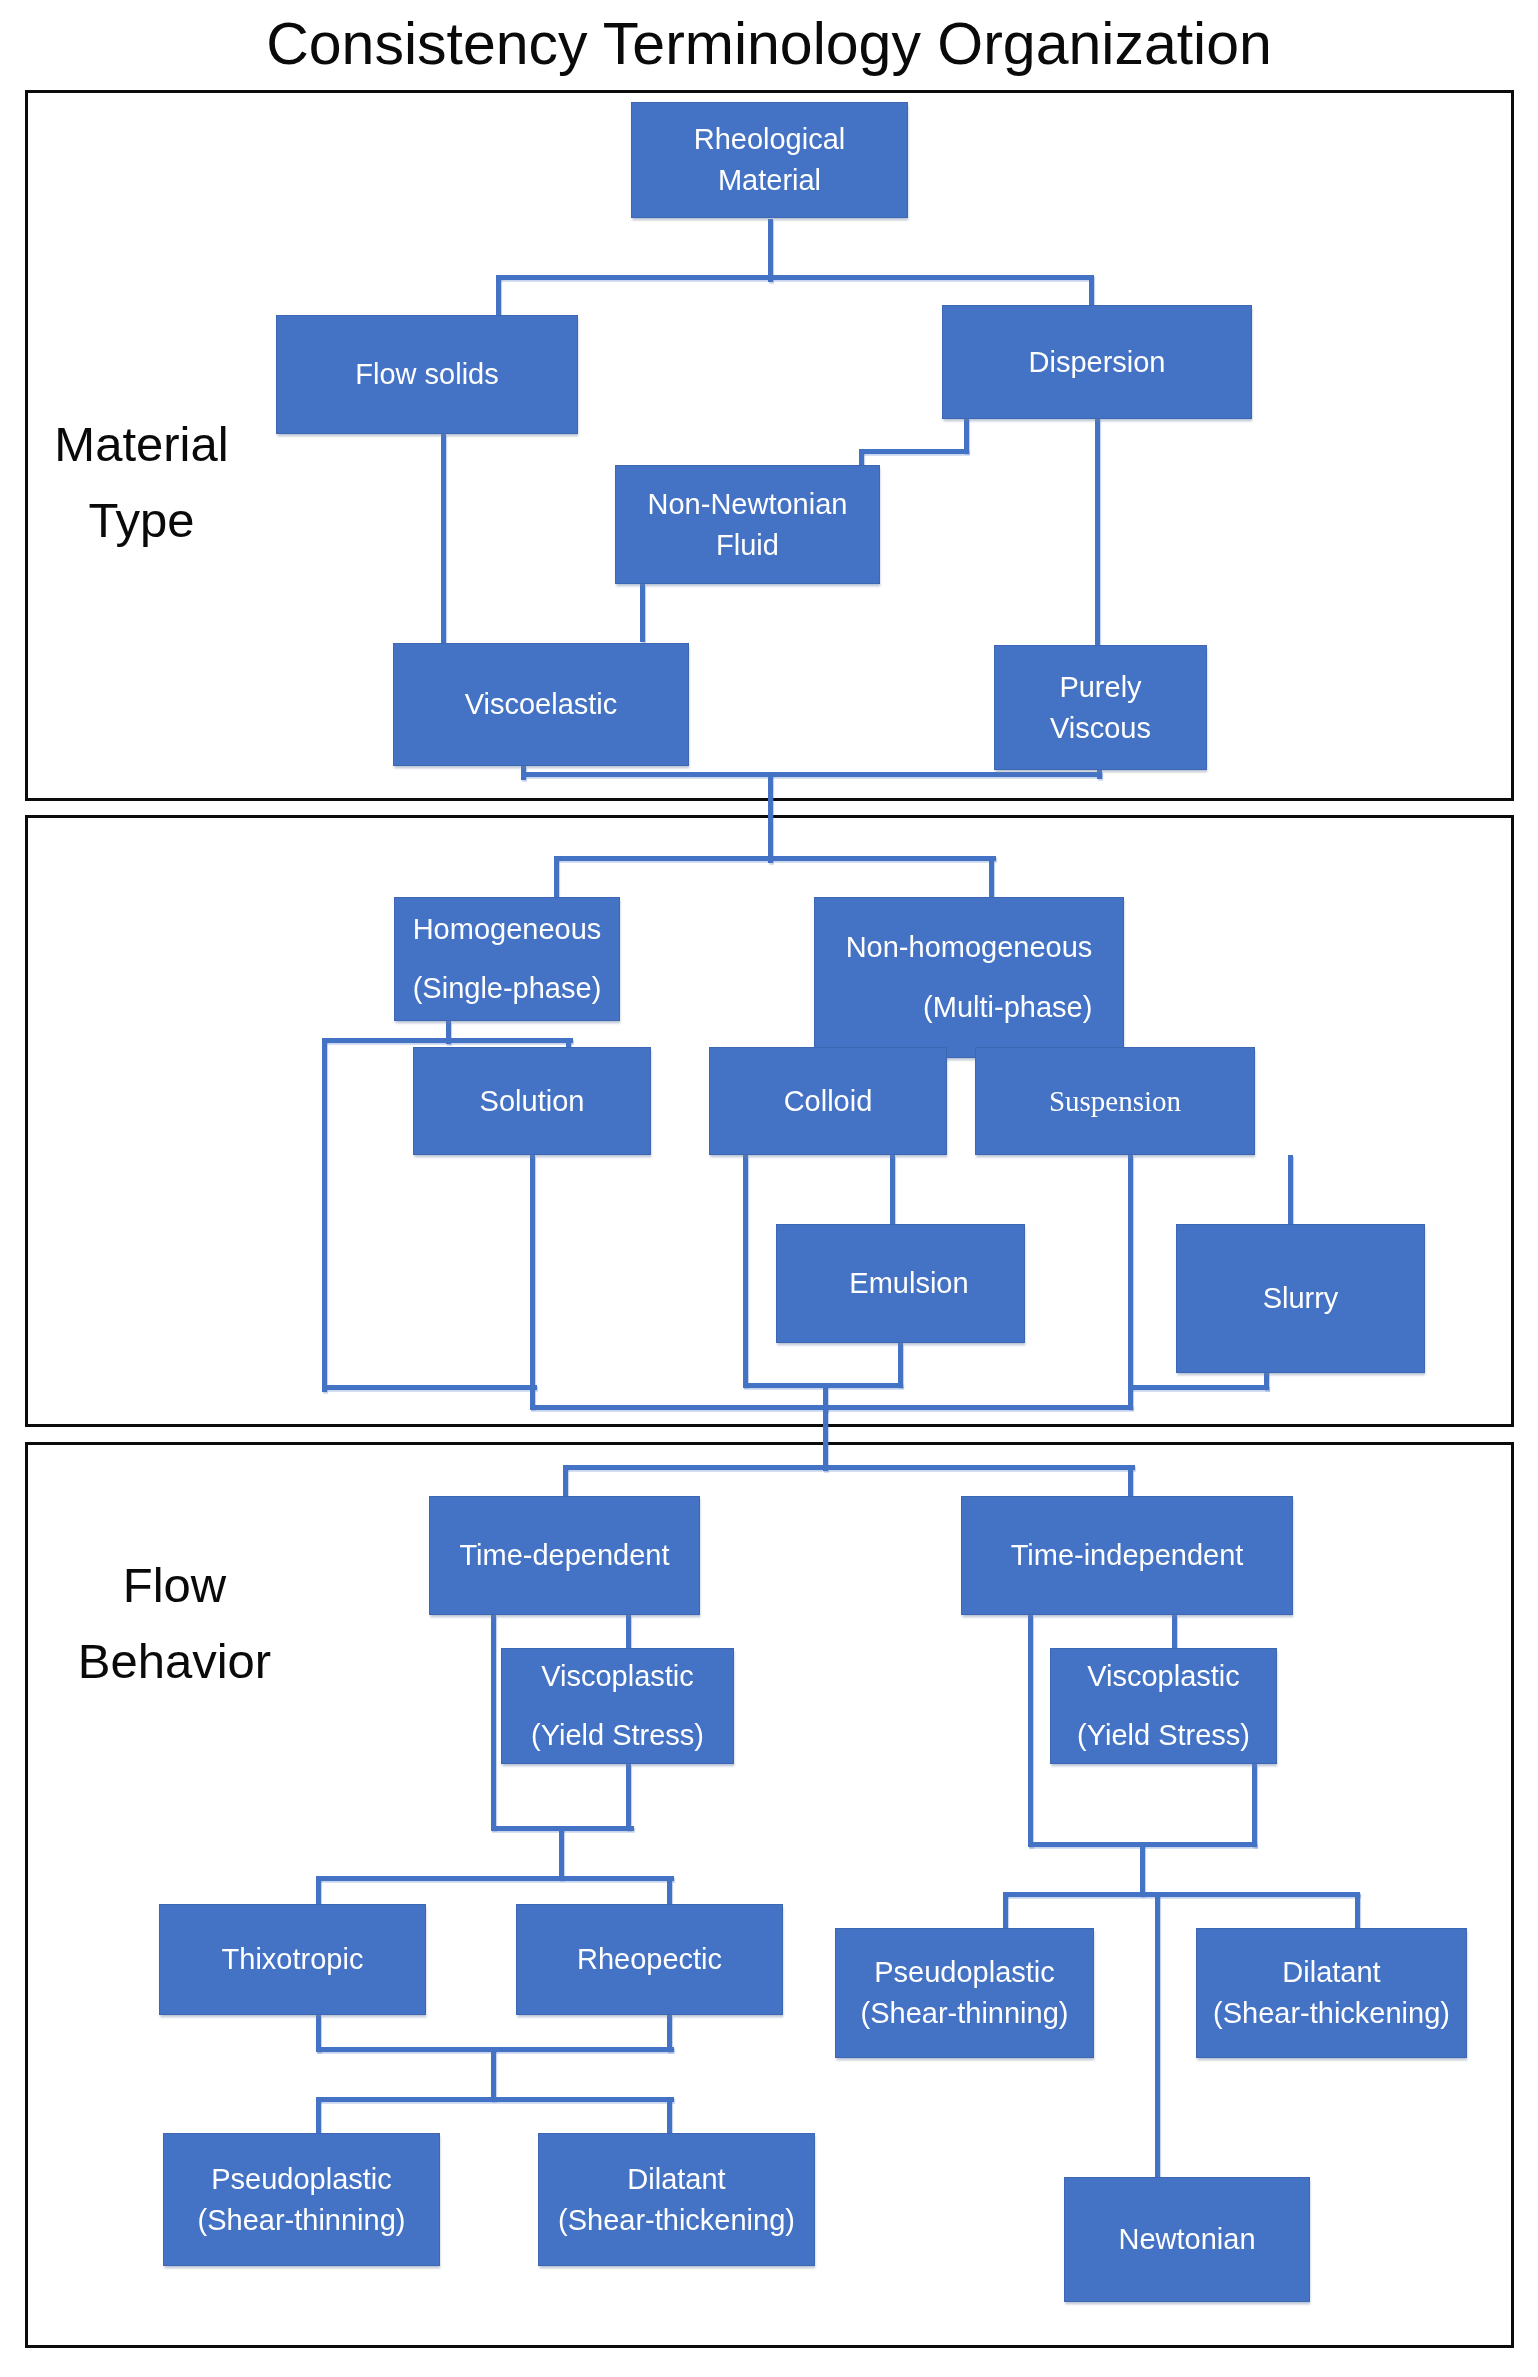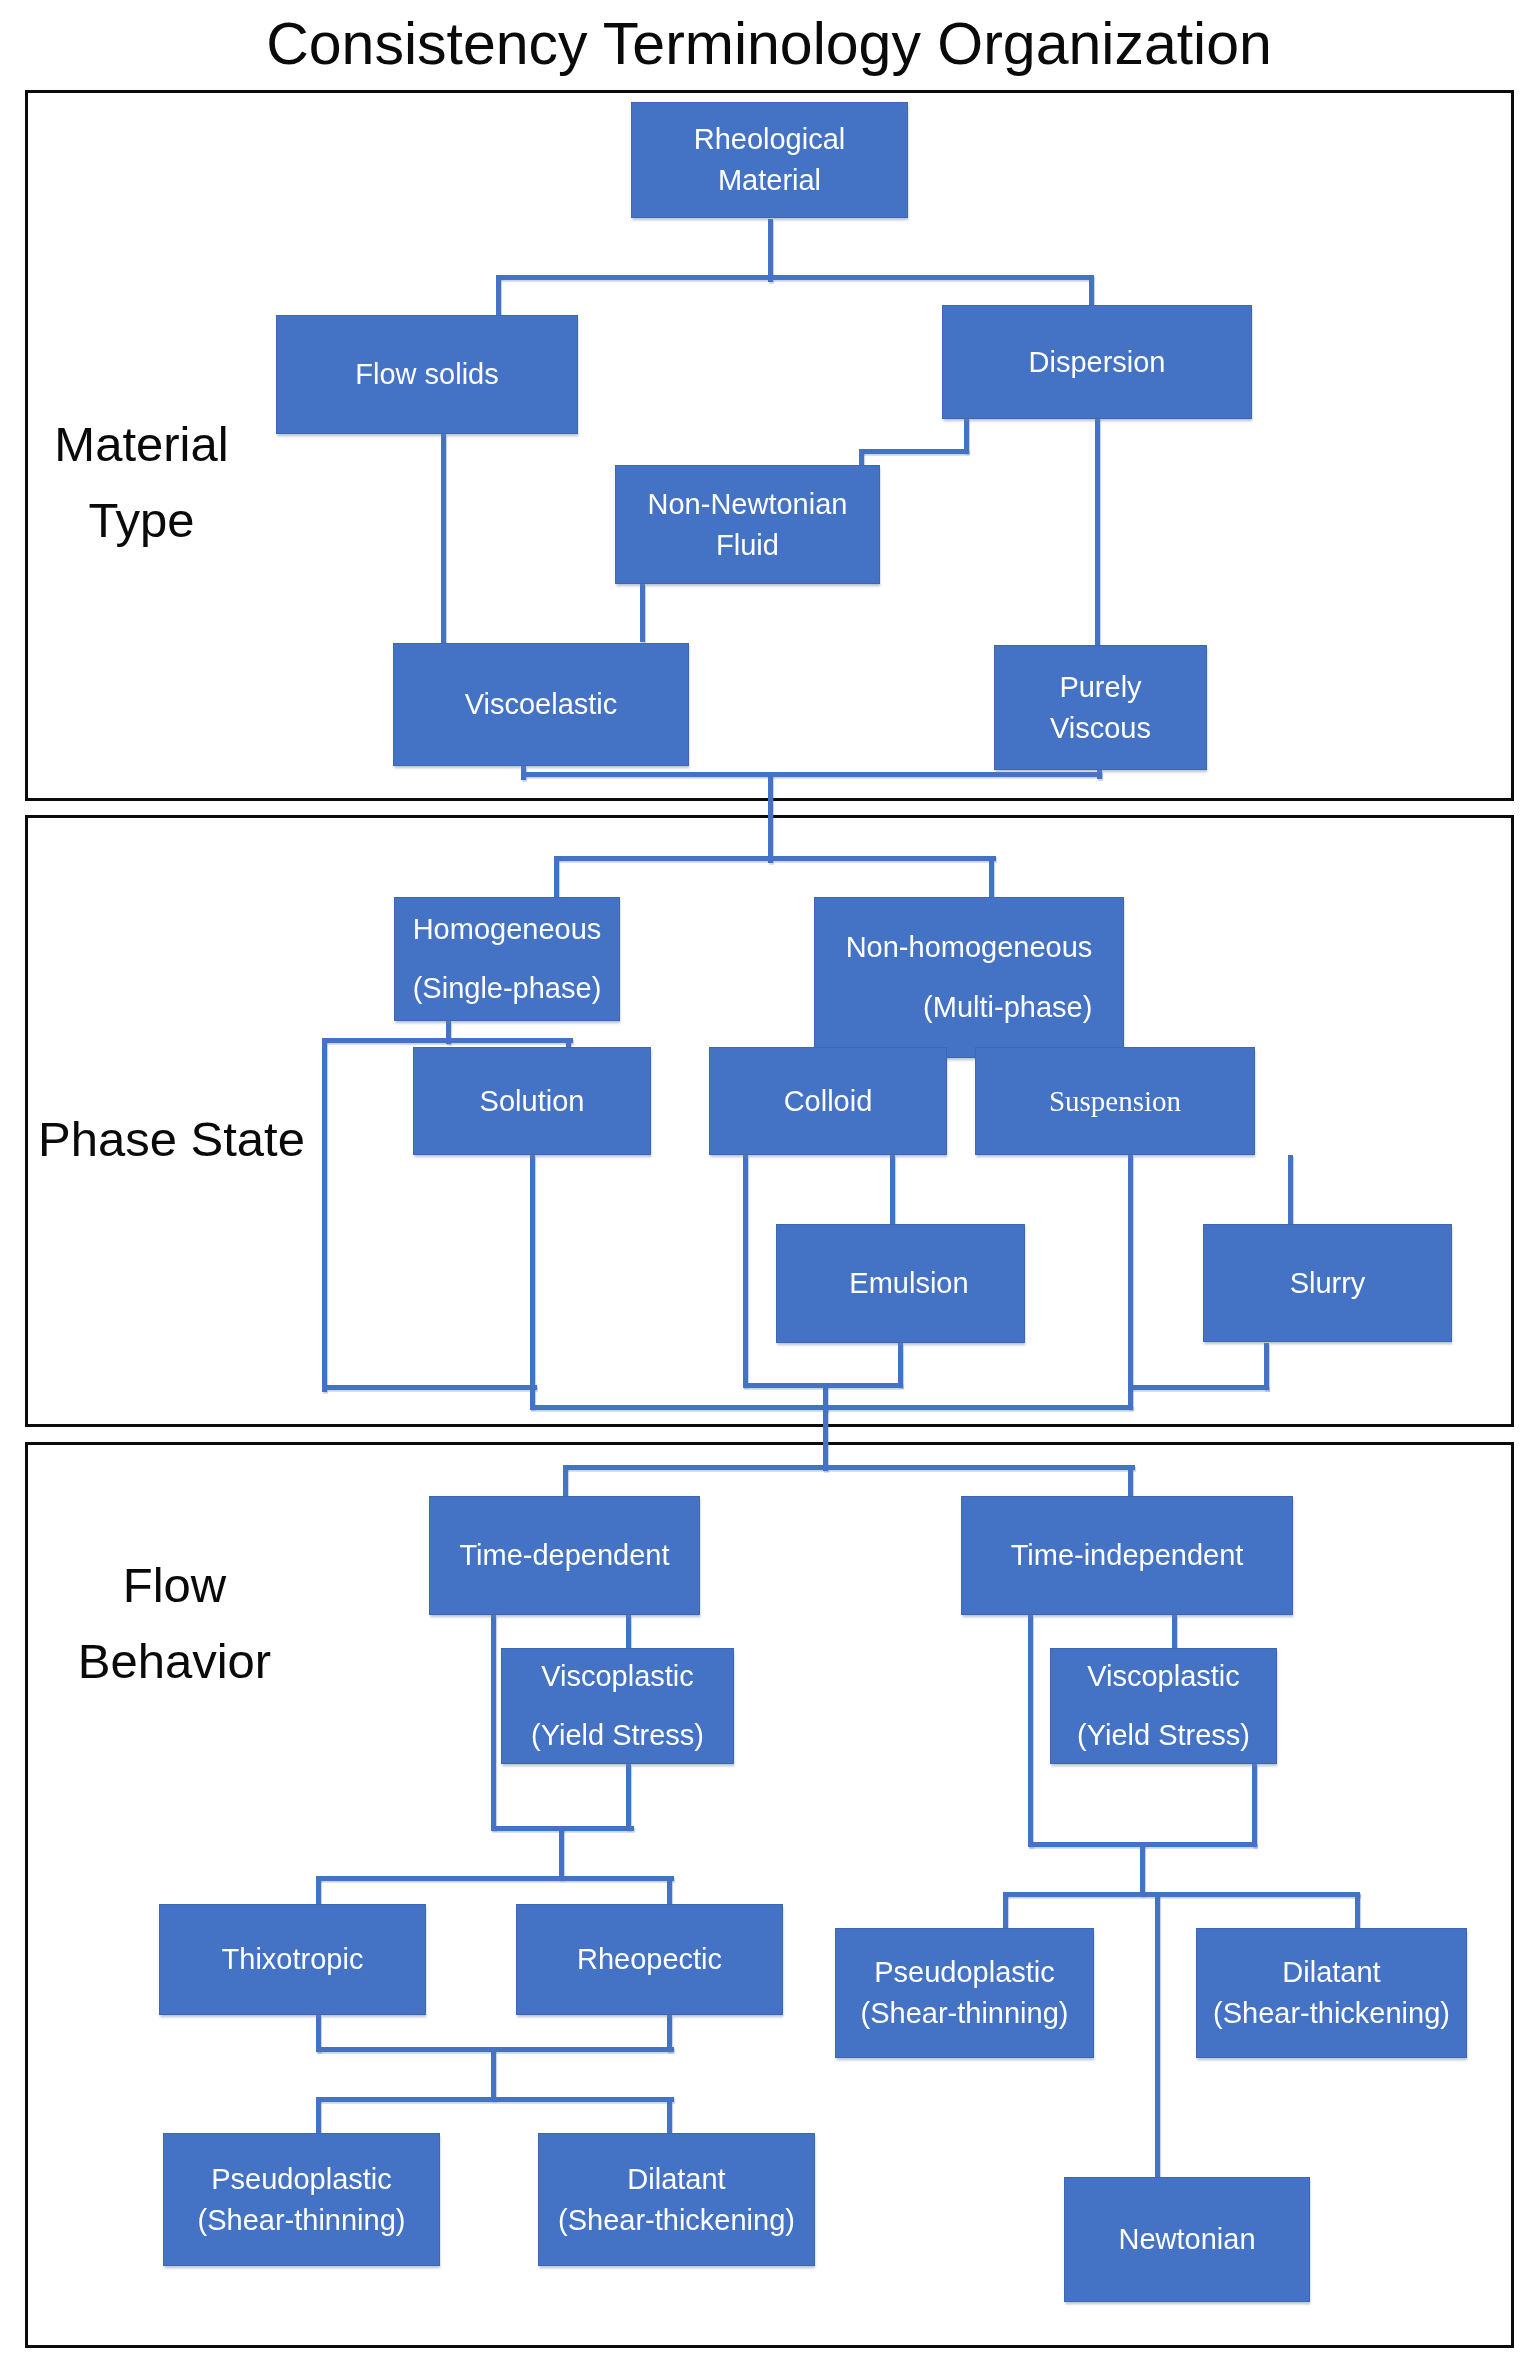--- a/index.html
+++ b/index.html
@@ -53,21 +53,20 @@
 
 <div id="canvas">
   <div class="title">Consistency Terminology Organization</div>
 
   <div class="section" id="sec-0" style="left: 25px; top: 90px; width: 1489px; height: 711px;"></div>
   <div class="section" id="sec-1" style="left: 25px; top: 815px; width: 1489px; height: 612px;"></div>
   <div class="section" id="sec-2" style="left: 25px; top: 1442px; width: 1489px; height: 906px;"></div>
 
   <div class="section-label" id="seclab-0" style="left: 28px; top: 407px; width: 227px;">Material
 Type</div>
-  <div class="section-label" id="seclab-1" style="left: 33px; top: 1102px; width: 277px;">Phase State</div>
   <div class="section-label" id="seclab-2" style="left: 39px; top: 1548px; width: 271px;">Flow
 Behavior</div>
 
   <div id="segments">
       <div class="seg" style="left: 768px; top: 219px; width: 5px; height: 63px;"></div>
       <div class="seg" style="left: 496px; top: 275px; width: 597px; height: 5px;"></div>
       <div class="seg" style="left: 496px; top: 275px; width: 5px; height: 42px;"></div>
       <div class="seg" style="left: 1089px; top: 275px; width: 5px; height: 32px;"></div>
       <div class="seg" style="left: 964px; top: 418px; width: 5px; height: 35px;"></div>
       <div class="seg" style="left: 859px; top: 449px; width: 110px; height: 5px;"></div>
@@ -142,21 +141,21 @@
       <div class="node" style="left: 994px; top: 645px; width: 213px; height: 125px;">Purely
 Viscous</div>
       <div class="node spread" style="left: 394px; top: 897px; width: 226px; height: 124px;">Homogeneous
 (Single-phase)</div>
       <div class="node spread" style="left: 814px; top: 897px; width: 310px; height: 161px; text-align: right;">Non-homogeneous
 (Multi-phase)</div>
       <div class="node" style="left: 413px; top: 1047px; width: 238px; height: 108px;">Solution</div>
       <div class="node" style="left: 709px; top: 1047px; width: 238px; height: 108px;">Colloid</div>
       <div class="node" style="left: 975px; top: 1047px; width: 280px; height: 108px; font-family: Liberation Serif, serif;">Suspension</div>
       <div class="node" style="left: 776px; top: 1224px; width: 249px; height: 119px; padding-left: 17px;">Emulsion</div>
-      <div class="node" style="left: 1203px; top: 1224px; width: 249px; height: 118px;">Slurry</div>
+      <div class="node" style="left: 1176px; top: 1224px; width: 249px; height: 149px;">Slurry</div>
       <div class="node" style="left: 429px; top: 1496px; width: 271px; height: 119px;">Time-dependent</div>
       <div class="node" style="left: 961px; top: 1496px; width: 332px; height: 119px;">Time-independent</div>
       <div class="node spread" style="left: 501px; top: 1648px; width: 233px; height: 116px;">Viscoplastic
 (Yield Stress)</div>
       <div class="node spread" style="left: 1050px; top: 1648px; width: 227px; height: 116px;">Viscoplastic
 (Yield Stress)</div>
       <div class="node" style="left: 159px; top: 1904px; width: 267px; height: 111px;">Thixotropic</div>
       <div class="node" style="left: 516px; top: 1904px; width: 267px; height: 111px;">Rheopectic</div>
       <div class="node" style="left: 163px; top: 2133px; width: 277px; height: 133px;">Pseudoplastic
 (Shear-thinning)</div>

